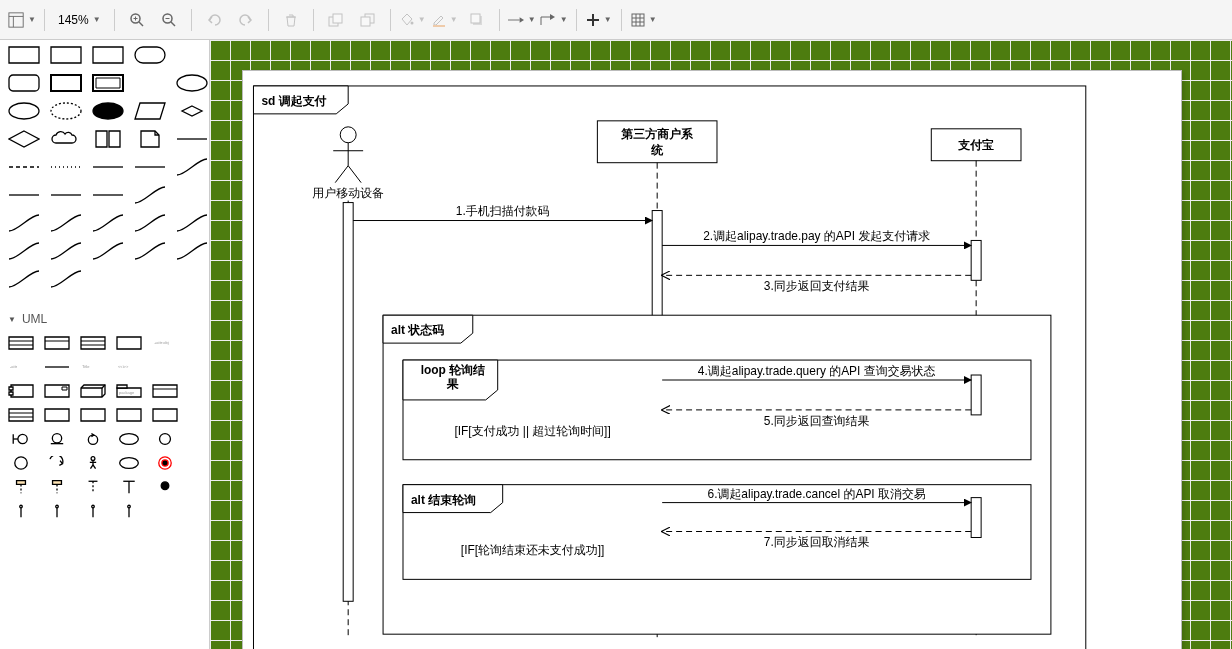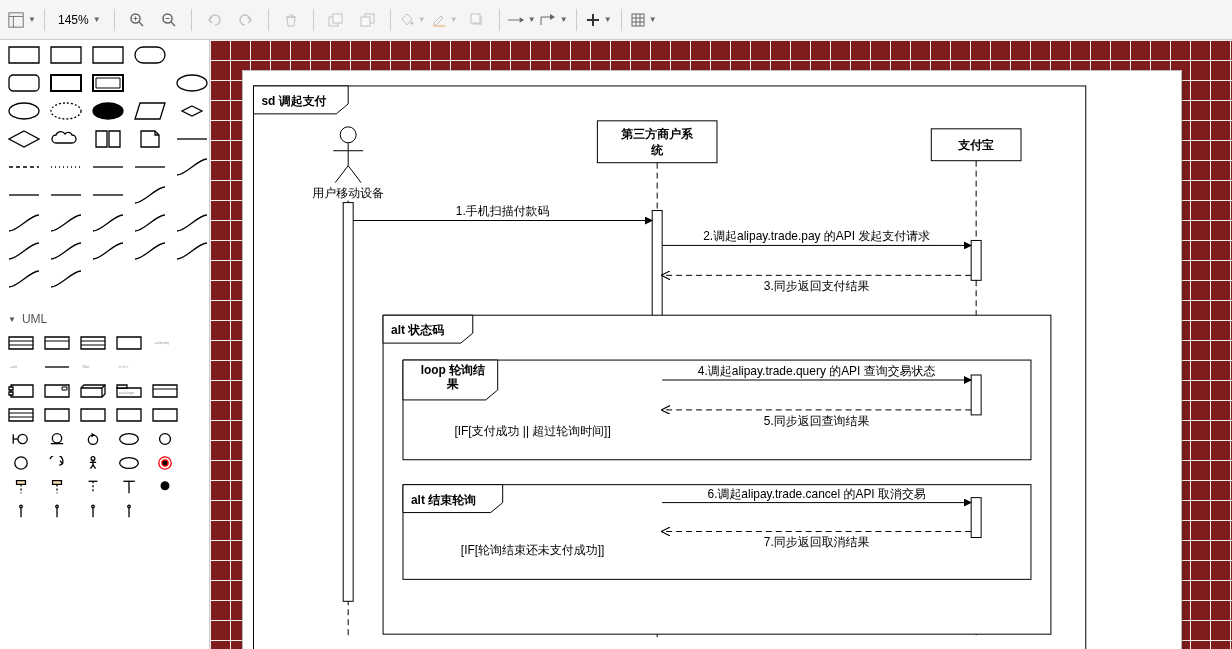--- a/index.html
+++ b/index.html
@@ -29,21 +29,21 @@
 .shape .nofill{fill:none}
 .shape .thin{stroke-width:1}
 .shape .thick{stroke-width:2}
 .shape.sel ellipse,.shape.sel rect,.shape.sel circle{stroke:red}
 .shape text{font-size:4px;fill:#999;stroke:none}
 
 .cat{display:flex;align-items:center;padding:4px 8px;gap:6px;color:#555;cursor:pointer}
 .cat .tri{font-size:8px}
 
 
-.canvas-wrap{flex:1;position:relative;background:#7f1d1d;overflow:hidden}
+.canvas-wrap{flex:1;position:relative;background:#4d7c0f;overflow:hidden}
 .grid{position:absolute;inset:0;background-size:20px 20px;background-image:linear-gradient(to right,#eee 1px,transparent 1px),linear-gradient(to bottom,#eee 1px,transparent 1px)}
 .page{position:absolute;top:30px;left:32px;width:940px;height:620px;background:#fff;border:1px solid #bbb;box-shadow:2px 2px 4px rgba(0,0,0,.15)}
 .diagram{position:absolute;inset:0}
 .diagram svg{position:absolute;inset:0;width:100%;height:100%}
 .diagram text{font-family:Helvetica,Arial,sans-serif;font-size:12px;fill:#000}
 .diagram .bold{font-weight:700}
 .diagram .box{fill:#fff;stroke:#000;stroke-width:1}
 .diagram .lifelane{stroke:#000;stroke-width:1;stroke-dasharray:6 4}
 .diagram .activ{fill:#fff;stroke:#000;stroke-width:1}
 .diagram .msg{stroke:#000;stroke-width:1;fill:none}

